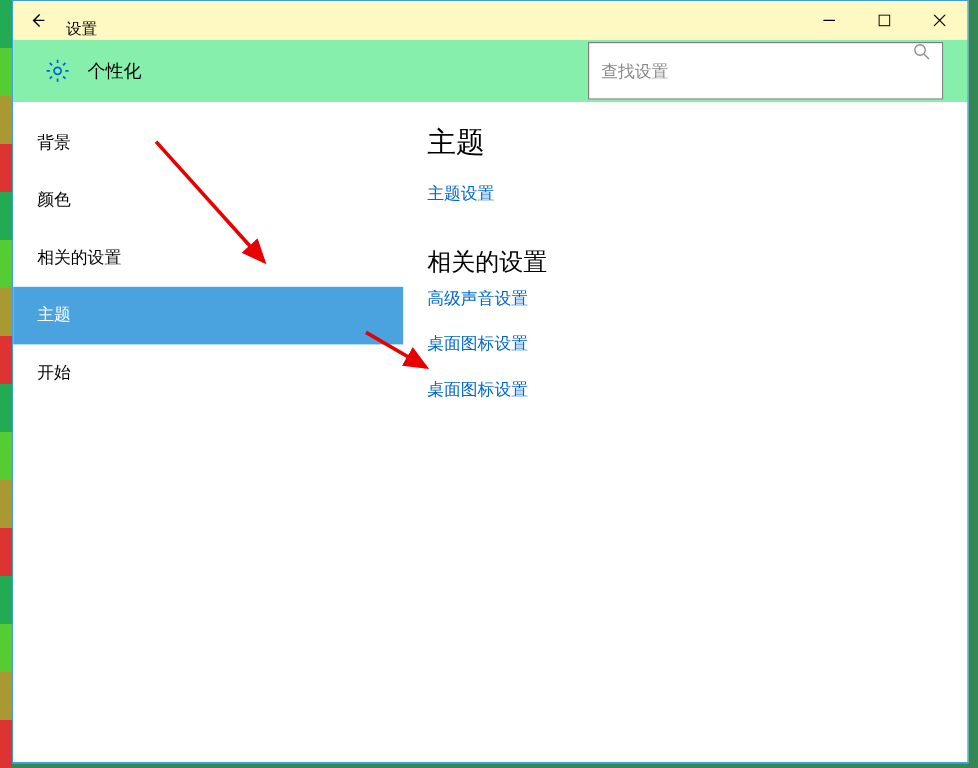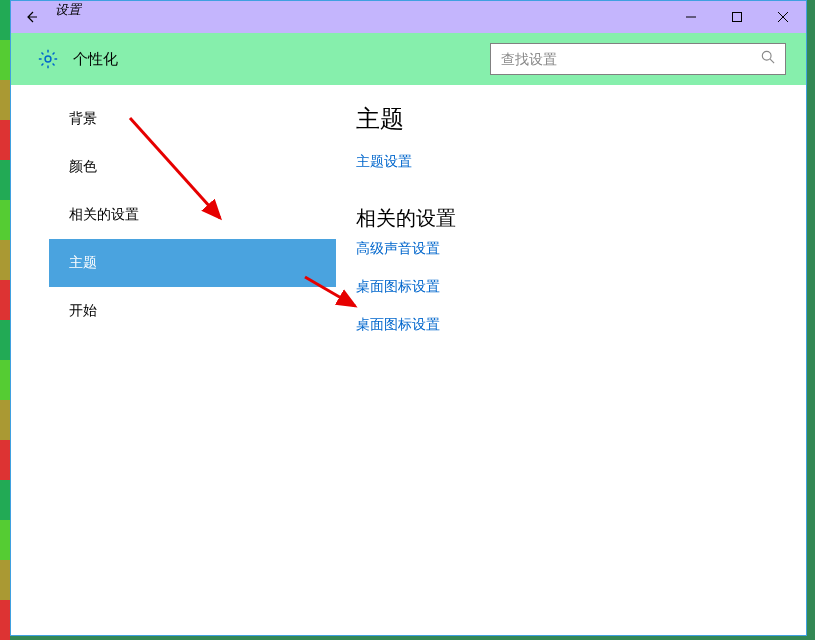--- a/index.html
+++ b/index.html
@@ -1,36 +1,36 @@
 <!DOCTYPE html>
 <html><head>
 <meta charset="utf-8">
 <style>
   * { box-sizing: border-box; margin: 0; padding: 0; font-family: "Microsoft YaHei", "Segoe UI", sans-serif; }
   body { background: #385; width: 815px; height: 640px; overflow: hidden; position: relative; }
   .desktop-edge { position: absolute; left: 0; top: 0; width: 10px; height: 640px; background: repeating-linear-gradient(180deg,#2a5 0 40px,#5c3 40px 80px,#a93 80px 120px,#d33 120px 160px); }
   .window { position: absolute; left: 10px; top: 0; width: 797px; height: 636px; background: #fff; border: 1px solid #3fa0e0; display: flex; flex-direction: column; }
   
-  .titlebar { height: 32px; background: #c4b5fd; display: flex; align-items: flex-start; position: relative; font-style: italic; }
+  .titlebar { height: 32px; background: #fef9c3; display: flex; align-items: flex-end; position: relative; }
   .tb-back { width: 40px; height: 32px; display: flex; align-items: center; justify-content: center; cursor: pointer; }
   .tb-title { font-size: 13px; color: #000; margin-left: 4px; }
   .tb-controls { position: absolute; right: 0; top: 0; display: flex; }
   .tb-btn { width: 46px; height: 32px; display: flex; align-items: center; justify-content: center; cursor: pointer; }
   .tb-btn svg { stroke: #000; stroke-width: 1; fill: none; }
   
   .header-row { height: 52px; background: #86efac; display: flex; align-items: center; padding: 0 20px 0 26px; }
   .gear { display: flex; align-items: center; justify-content: center; margin-right: 14px; }
   .section-name { font-size: 15px; font-weight: 500; color: #000; }
-  .search-wrap { margin-left: auto; width: 296px; height: 32px; border: 1px solid #808080; background: #fff; display: flex; align-items: center; padding: 0 10px; }
+  .search-wrap { margin-left: auto; width: 296px; height: 48px; border: 1px solid #808080; background: #fff; display: flex; padding: 0 10px; }
   .search-input { border: none; outline: none; font-size: 14px; color: #666; flex: 1; background: transparent; }
   .search-input::placeholder { color: #888; }
   .search-ico { color: #888; }
   
   .body { flex: 1; display: flex; background: #fff; }
-  .sidebar { width: 325px; display: flex; flex-direction: column; padding-top: 10px; padding-left: 38px; }
+  .sidebar { width: 325px; display: flex; flex-direction: column; padding-top: 10px; }
   .side-item { height: 48px; display: flex; align-items: center; padding-left: 20px; font-size: 14px; color: #000; cursor: pointer; }
   .side-item.active { background: #4aa3df; color: #fff; }
   .content { flex: 1; padding: 18px 20px; }
   .ct-heading { font-size: 24px; font-weight: 400; color: #000; margin-bottom: 18px; }
   .ct-link { display: block; font-size: 14px; color: #0066cc; margin-bottom: 18px; cursor: pointer; }
   .ct-sub { font-size: 20px; font-weight: 400; color: #000; margin-top: 34px; margin-bottom: 8px; }
   .rel-link { display: block; font-size: 14px; color: #0066cc; margin-bottom: 20px; cursor: pointer; }
   
   .arrow { position: absolute; pointer-events: none; }
 </style>

